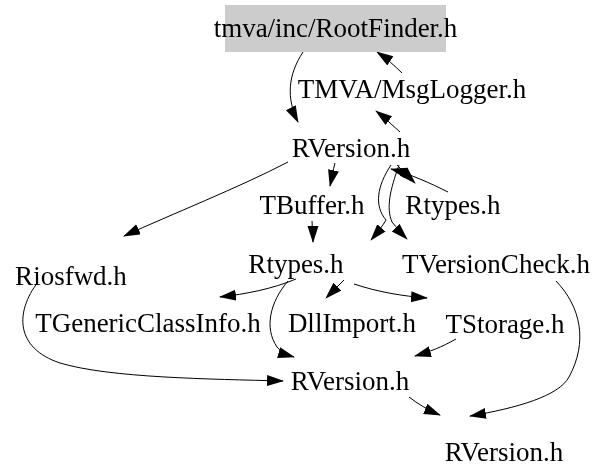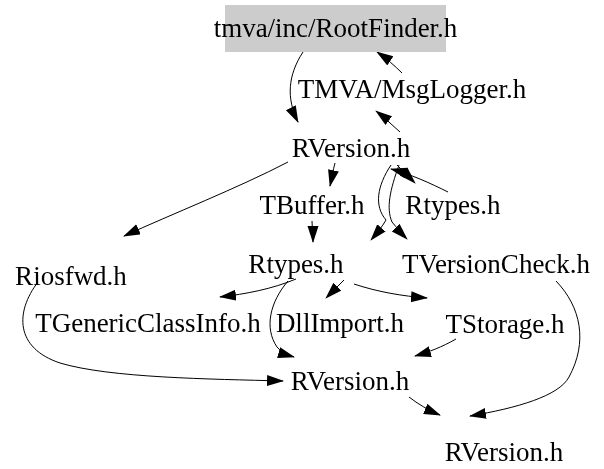--- a/index.html
+++ b/index.html
@@ -55,16 +55,16 @@
 </div>
 
 <div class="node" style="left:412px;top:89px">TMVA/MsgLogger.h</div>
 <div class="node" style="left:351px;top:148px">RVersion.h</div>
 <div class="node" style="left:312px;top:205px">TBuffer.h</div>
 <div class="node" style="left:453px;top:205px">Rtypes.h</div>
 <div class="node" style="left:71px;top:276px">Riosfwd.h</div>
 <div class="node" style="left:296px;top:264px">Rtypes.h</div>
 <div class="node" style="left:496px;top:264px">TVersionCheck.h</div>
 <div class="node" style="left:148px;top:323px">TGenericClassInfo.h</div>
-<div class="node" style="left:340px;top:323px">DllImport.h</div>
+<div class="node" style="left:352px;top:323px">DllImport.h</div>
 <div class="node" style="left:505px;top:324px">TStorage.h</div>
 <div class="node" style="left:350px;top:381px">RVersion.h</div>
 <div class="node" style="left:504px;top:452px">RVersion.h</div>
 
 </body></html>

